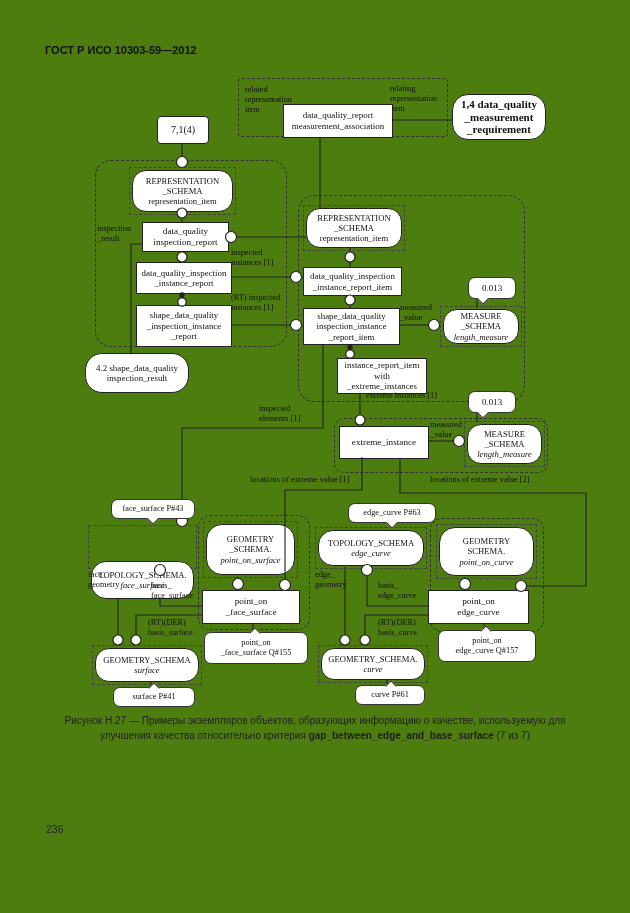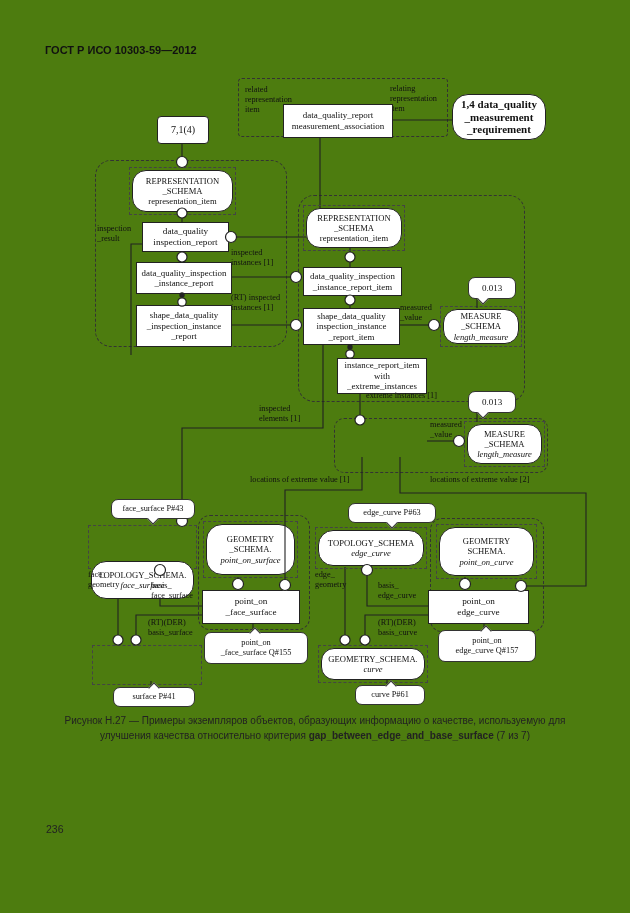--- a/index.html
+++ b/index.html
@@ -95,20 +95,22 @@
 inspection_report</div>
   <div class="lbl" style="left:231px;top:248px;">inspected
 instances [1]</div>
   <div class="box" style="left:136px;top:262px;width:94px;height:30px;font-size:8.9px;">data_quality_inspection
 _instance_report</div>
   <div class="lbl" style="left:231px;top:293px;">(RT) inspected
 instances [1]</div>
   <div class="box" style="left:136px;top:305px;width:94px;height:40px;font-size:8.9px;">shape_data_quality
 _inspection_instance
 _report</div>
+  <div class="box oval" style="left:85px;top:353px;width:102px;height:38px;border-radius:17px;font-size:8.9px;">4.2 shape_data_quality
+inspection_result</div>
 
   <div class="dashedrect" style="left:303px;top:205px;width:100px;height:44px;"></div>
   <div class="box oval sm" style="left:306px;top:208px;width:94px;height:38px;border-radius:14px;">REPRESENTATION
 _SCHEMA
 representation_item</div>
   <div class="box" style="left:303px;top:267px;width:97px;height:27px;font-size:8.9px;">data_quality_inspection
 _instance_report_item</div>
   <div class="box" style="left:303px;top:308px;width:95px;height:35px;font-size:8.9px;">shape_data_quality
 inspection_instance
 _report_item</div>
@@ -116,20 +118,21 @@
 _value</div>
   <div class="dashedrect" style="left:440px;top:306px;width:80px;height:39px;"></div>
   <div class="box oval sm" style="left:443px;top:309px;width:74px;height:33px;border-radius:14px;"><span>MEASURE
 _SCHEMA</span><em>length_measure</em></div>
   <div class="callout pt-down" style="left:468px;top:277px;width:42px;height:18px;font-size:9px;">0.013</div>
   <div class="box" style="left:337px;top:358px;width:88px;height:34px;font-size:8.9px;">instance_report_item
 with
 _extreme_instances</div>
   <div class="lbl" style="left:366px;top:391px;">extreme instances [1]</div>
 
+  <div class="box" style="left:339px;top:426px;width:88px;height:31px;">extreme_instance</div>
   <div class="lbl" style="left:430px;top:420px;">measured
 _value</div>
   <div class="dashedrect" style="left:464px;top:421px;width:79px;height:44px;"></div>
   <div class="box oval sm" style="left:467px;top:424px;width:73px;height:38px;border-radius:14px;"><span>MEASURE
 _SCHEMA</span><em>length_measure</em></div>
   <div class="callout pt-down" style="left:468px;top:391px;width:42px;height:18px;font-size:9px;">0.013</div>
   <div class="lbl" style="left:259px;top:404px;">inspected
 elements [1]</div>
   <div class="lbl" style="left:250px;top:475px;">locations of extreme value [1]</div>
   <div class="lbl" style="left:430px;top:475px;">locations of extreme value [2]</div>
@@ -142,20 +145,21 @@
   <div class="lbl" style="left:151px;top:581px;">basis_
 face_surface</div>
   <div class="dashedrect" style="left:203px;top:521px;width:93px;height:55px;"></div>
   <div class="box oval sm" style="left:206px;top:524px;width:87px;height:49px;border-radius:16px;"><span>GEOMETRY
 _SCHEMA.</span><em>point_on_surface</em></div>
   <div class="box" style="left:202px;top:590px;width:96px;height:32px;">point_on
 _face_surface</div>
   <div class="lbl" style="left:148px;top:618px;">(RT)(DER)
 basis_surface</div>
   <div class="dashedrect" style="left:92px;top:645px;width:108px;height:38px;"></div>
+  <div class="box oval sm" style="left:95px;top:648px;width:102px;height:32px;border-radius:14px;"><span>GEOMETRY_SCHEMA</span><em>surface</em></div>
   <div class="callout pt-up" style="left:113px;top:687px;width:76px;height:16px;">surface P#41</div>
   <div class="callout pt-up" style="left:204px;top:632px;width:98px;height:28px;">point_on
 _face_surface Q#155</div>
 
   <div class="callout pt-down-c" style="left:348px;top:503px;width:82px;height:16px;">edge_curve P#63</div>
   <div class="dashedrect" style="left:315px;top:527px;width:110px;height:40px;"></div>
   <div class="box oval sm" style="left:318px;top:530px;width:104px;height:34px;border-radius:15px;"><span>TOPOLOGY_SCHEMA</span><em>edge_curve</em></div>
   <div class="lbl" style="left:315px;top:570px;">edge_
 geometry</div>
   <div class="lbl" style="left:378px;top:581px;">basis_

